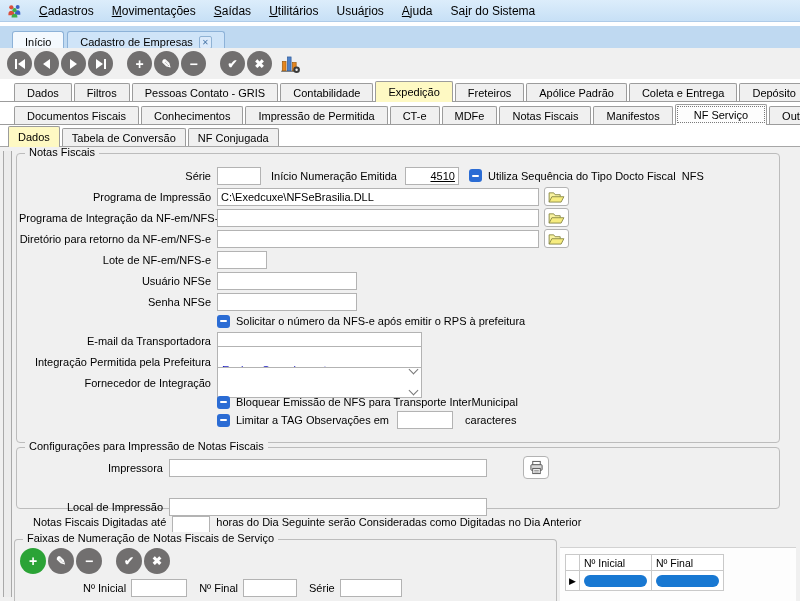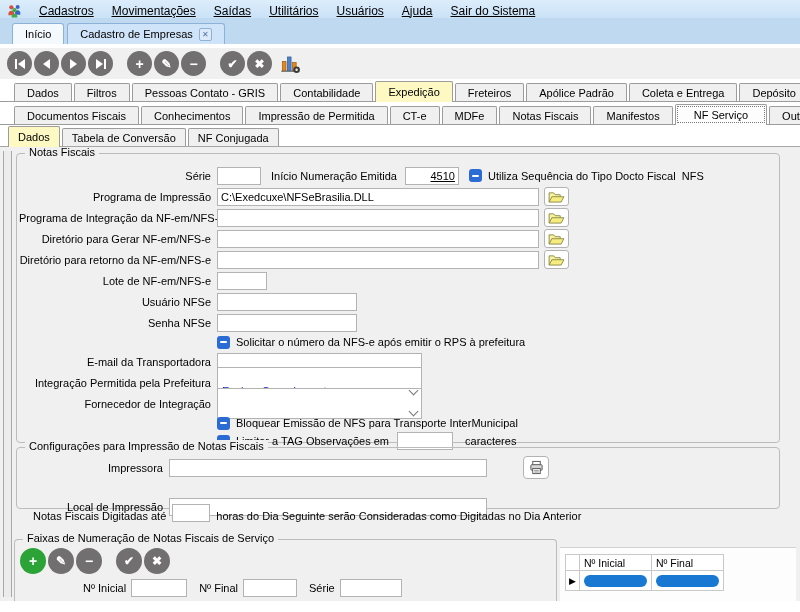--- a/index.html
+++ b/index.html
@@ -5,24 +5,24 @@
   * { box-sizing: border-box; margin: 0; padding: 0; }
   html,body { background:#fff; }
   body { font-family:"Liberation Sans", sans-serif; font-size:11px; color:#000; }
   #app { position:relative; width:800px; height:612px; background:#fff; overflow:hidden; }
 
   
   .menubar { position:absolute; top:0; left:0; right:0; height:22px;
     background:linear-gradient(#dcedfb,#c7e0f6); border-bottom:1px solid #aecbe8;
     display:flex; align-items:center; padding-left:4px; font-size:12px; }
   .app-icon { width:18px; height:16px; margin:0 6px 0 2px; display:flex; align-items:center; }
-  .menu-item { padding:2px 9px; cursor:default;text-decoration:underline; }
+  .menu-item { padding:2px 9px; cursor:default; }
 
   
-  .tabstrip { position:absolute; top:18px; left:0; right:0; height:26px;
+  .tabstrip { position:absolute; top:26px; left:0; right:0; height:26px;
     background:#bfd9f1; display:flex; align-items:flex-end; padding-left:12px; }
   .wtab { height:21px; display:flex; align-items:center; gap:6px; padding:0 12px;
     border:1px solid #8db2d8; border-bottom:none; border-radius:3px 3px 0 0;
     background:#cfe4f8; margin-right:3px; font-size:11px; }
   .wtab.active { background:#f4f9fe; }
   .wtab-close { width:13px; height:13px; border:1px solid #8fb2d4; border-radius:2px;
     background:#dceafa; color:#4a77a8; font-size:8px; line-height:11px; text-align:center; }
 
   
   .toolbar { position:absolute; top:48px; left:0; right:0; height:31px; background:#f0f0f0;
@@ -83,21 +83,21 @@
     display:flex; align-items:flex-end; padding:0 4px; cursor:pointer; }
   .tselect .sel-text { color:#2121c0; }
   .chev { width:7px; height:7px; border-right:1.6px solid #777; border-bottom:1.6px solid #777;
     transform:rotate(45deg); margin-left:auto; margin-bottom:3px; }
 
   .group-imp { top:300px; left:16px; right:20px; height:62px; padding-top:9px; }
   .group-imp .flabel { width:150px; }
   .w-printer { width:318px; }
   .printer-btn { width:26px; height:23px; margin-left:36px; border-radius:4px; }
 
-  .digitadas { position:absolute; top:355px; left:33px; display:flex; align-items:flex-end; height:20px; }
+  .digitadas { position:absolute; top:369px; left:33px; display:flex; align-items:flex-start; height:20px; }
   .digitadas .tinput { width:38px; margin:0 6px; }
 
   .group-fx { top:392px; left:14px; width:543px; height:62px; padding-top:8px; border-radius:4px 4px 0 0; border-bottom:none; }
   .fx-toolbar { display:flex; align-items:center; padding-left:5px; }
   .fx-toolbar .cbtn { width:26px; height:26px; }
   .cbtn.green { background:#2ba336; }
   .fx-fields { display:flex; align-items:center; margin-top:5px; padding-left:68px; }
   .fx-fields .tinput { margin-left:5px; }
   .fx-fields .lbl { margin-left:12px; white-space:nowrap; }
   .fx-fields .lbl:first-child { margin-left:0; }
@@ -294,30 +294,20 @@
         <span class="flabel">Programa de Integração da NF-em/NFS-e</span>
         <input class="tinput w-path" value="" style="">
         <button class="iconbtn">
           <svg viewBox="0 0 18 13" width="17" height="12">
               <path d="M1 12 V2 h5 l1.5 2H13v2.2" fill="#f9f3a0" stroke="#8a8a46"></path>
               <path d="M1 12 L4 6.2 h13 l-3 5.8z" fill="#f6ec7f" stroke="#8a8a46"></path>
             </svg>
         </button>
       </div>
 
-      <div class="frow">
-        <span class="flabel">Diretório para Gerar NF-em/NFS-e</span>
-        <input class="tinput w-path" value="" style="">
-        <button class="iconbtn">
-          <svg viewBox="0 0 18 13" width="17" height="12">
-              <path d="M1 12 V2 h5 l1.5 2H13v2.2" fill="#f9f3a0" stroke="#8a8a46"></path>
-              <path d="M1 12 L4 6.2 h13 l-3 5.8z" fill="#f6ec7f" stroke="#8a8a46"></path>
-            </svg>
-        </button>
-      </div>
 
       <div class="frow">
         <span class="flabel">Diretório para retorno da NF-em/NFS-e</span>
         <input class="tinput w-path" value="" style="">
         <button class="iconbtn">
           <svg viewBox="0 0 18 13" width="17" height="12">
               <path d="M1 12 V2 h5 l1.5 2H13v2.2" fill="#f9f3a0" stroke="#8a8a46"></path>
               <path d="M1 12 L4 6.2 h13 l-3 5.8z" fill="#f6ec7f" stroke="#8a8a46"></path>
             </svg>
         </button>

